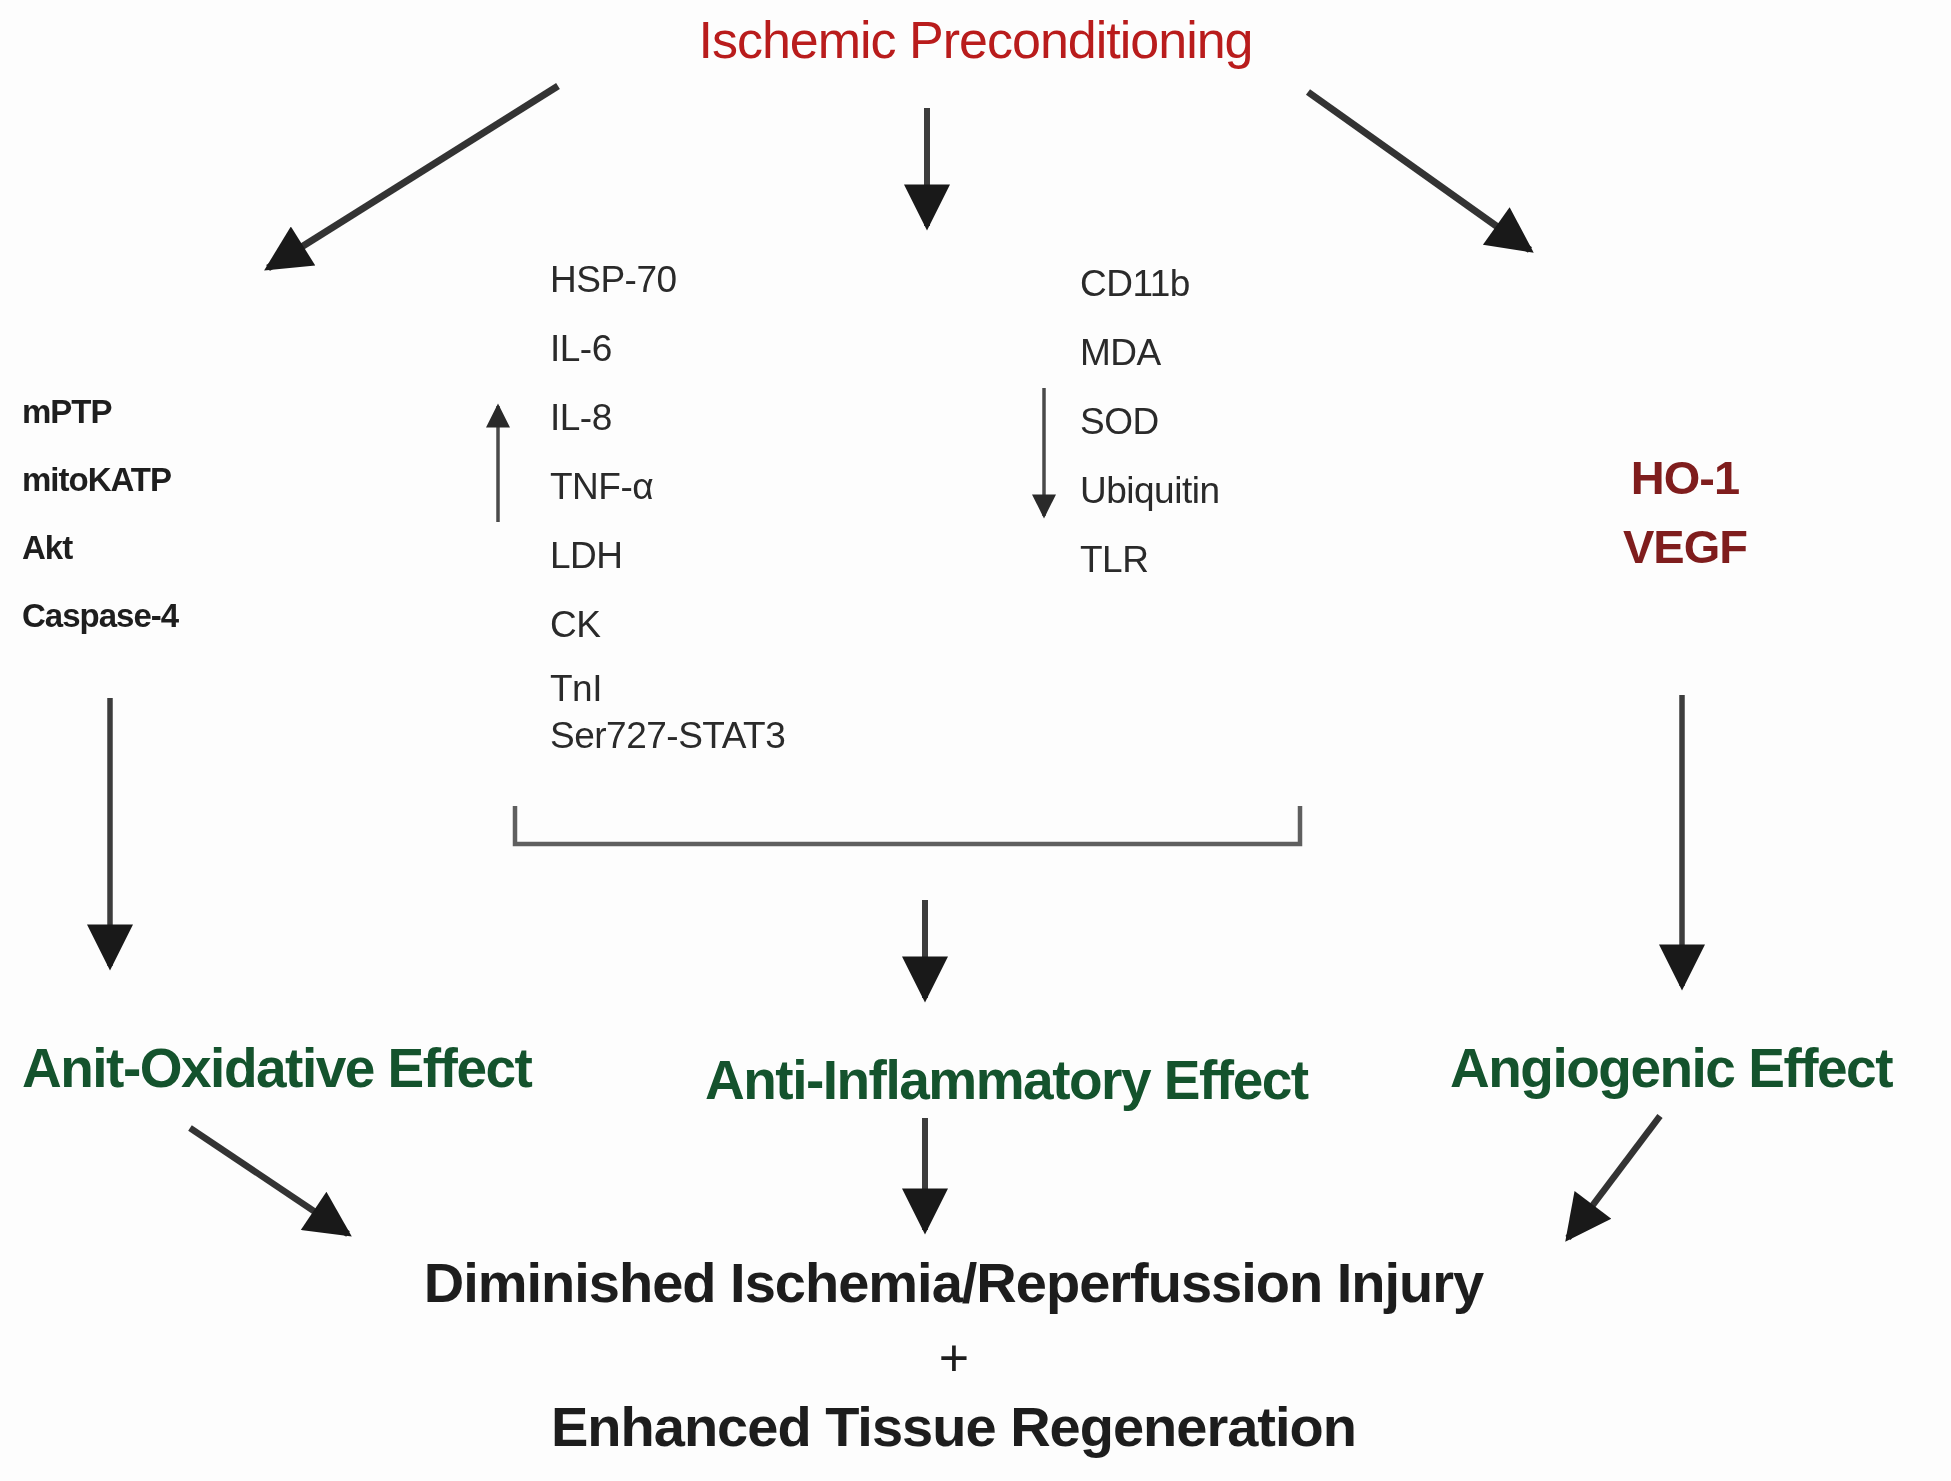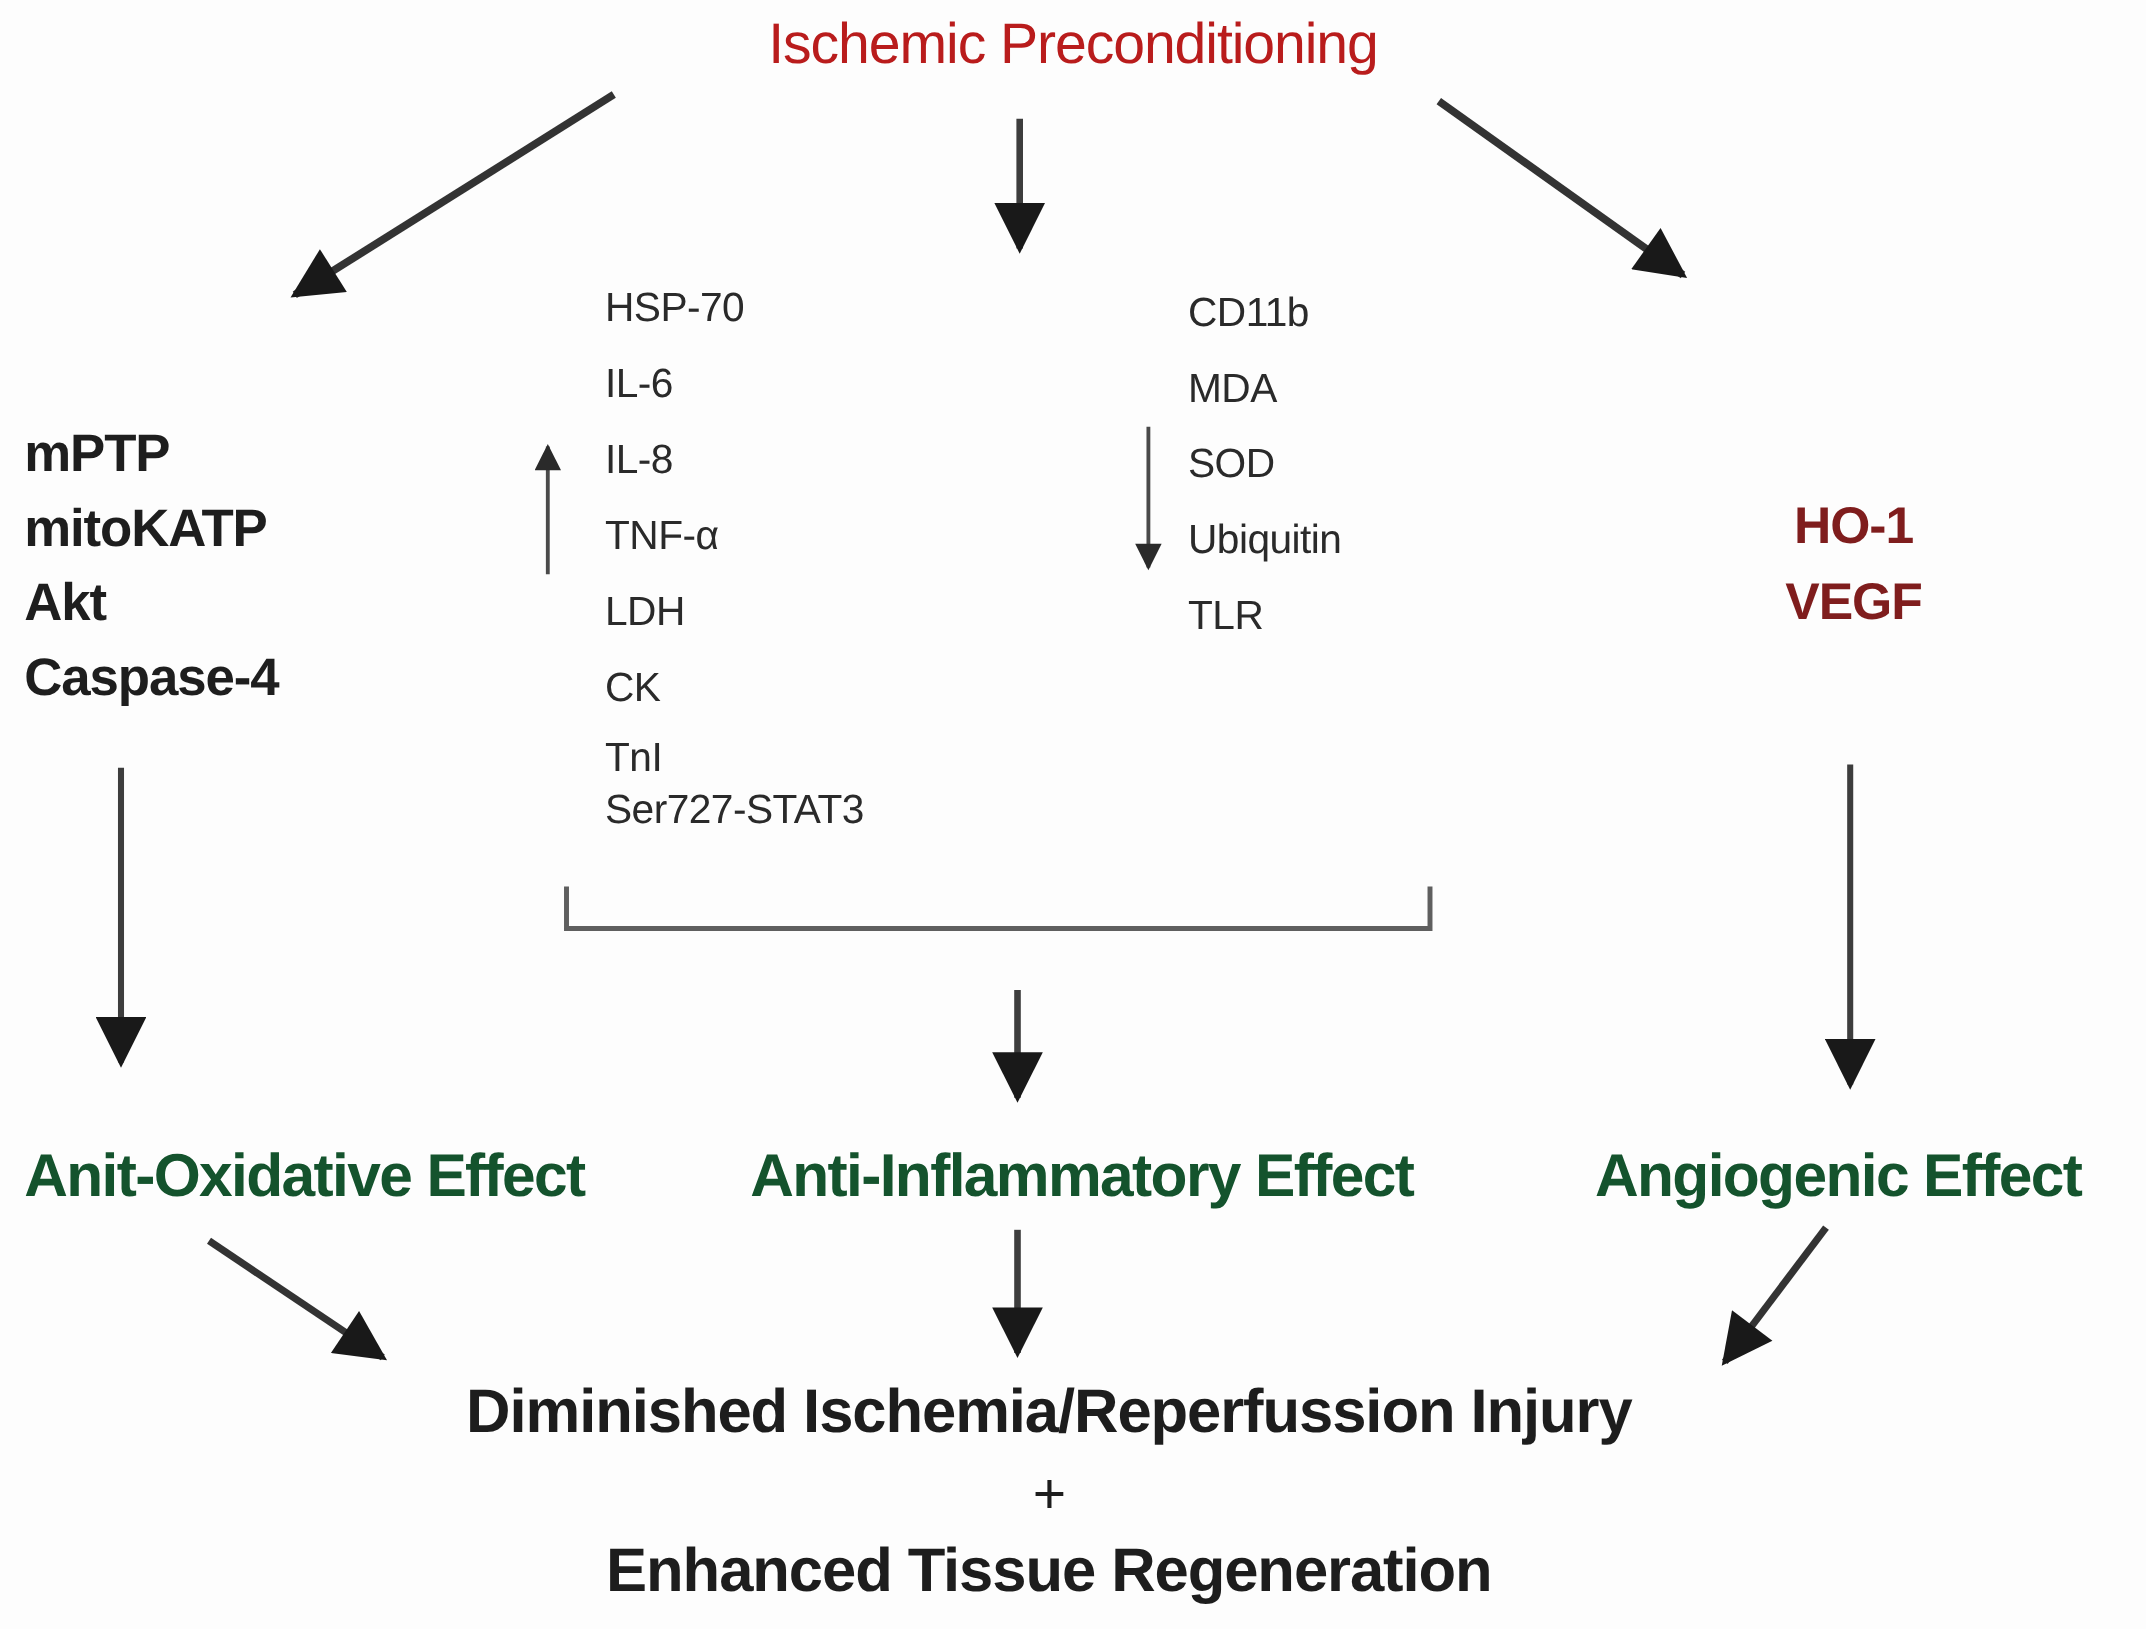--- a/index.html
+++ b/index.html
@@ -23,21 +23,21 @@
     text-align: center;
     font-size: 52px;
     font-weight: 400;
     letter-spacing: -1px;
     color: #b91c1c;
     white-space: nowrap;
   }
   .col-left {
     position: absolute;
     left: 22px; top: 378px;
-    font-size: 48px;
+    font-size: 33px;
     font-weight: 600;
     letter-spacing: -1px;
     color: #1e1e1e;
   }
   .col-left .item { height: 68px; display: flex; align-items: center; white-space: nowrap; }
 
   .list-up {
     position: absolute;
     left: 550px; top: 245px;
     font-size: 37px;
@@ -74,21 +74,21 @@
   .effect {
     position: absolute;
     top: 1036px;
     font-size: 55px;
     font-weight: 600;
     letter-spacing: -1.5px;
     white-space: nowrap;
     color: #14532d;
   }
   .effect-antioxidative { left: 22px; }
-  .effect-inflammatory { left: 682px; }
+  .effect-inflammatory { left: 705px; margin-top: 12px; }
   .effect-angiogenic { left: 1450px; }
 
   .outcome-line {
     position: absolute;
     left: -22px; width: 100%;
     text-align: center;
     font-weight: 600;
     letter-spacing: -1px;
     color: #1d1d1d;
     white-space: nowrap;

